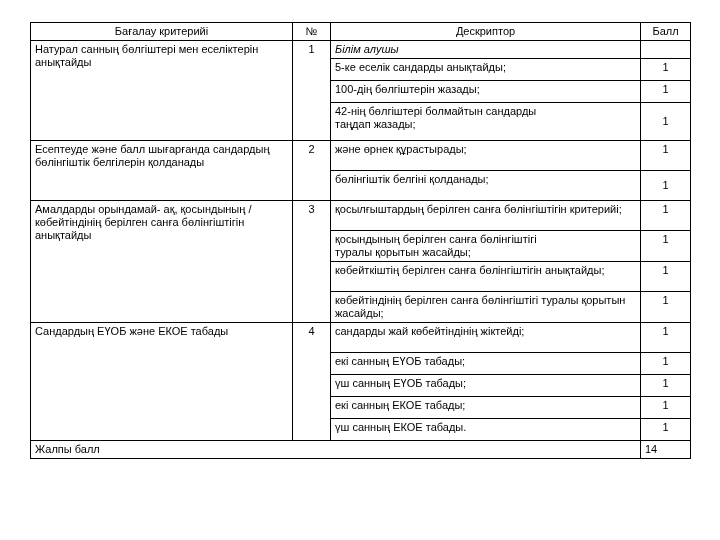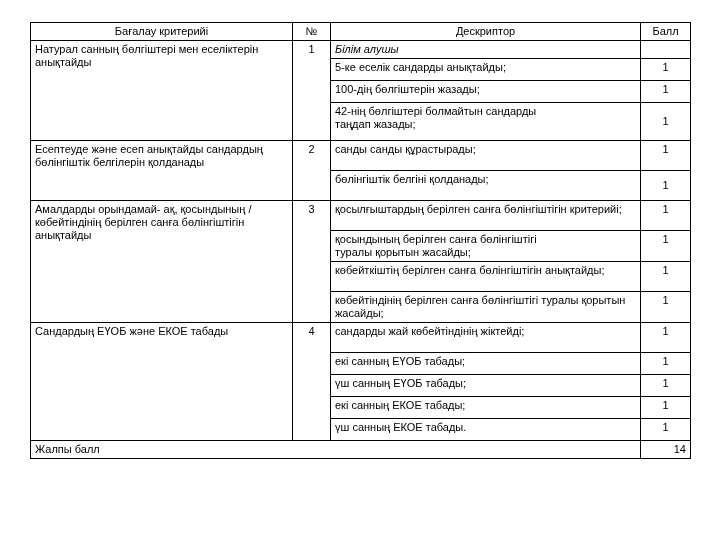--- a/index.html
+++ b/index.html
@@ -79,21 +79,21 @@
     text-align: left;
     padding: 2px 4px;
     margin-top: 22px;
   }
   .total-label {
     font-size: 11.5px;
     padding: 3px 5px;
     margin-top: 48px;
   }
   .total-value {
-    text-align: right;
+    text-align: left;
     font-weight: bold;
     font-size: 13px;
     vertical-align: bottom;
   }
   .h-sm { height: 22px; }
   .h-md { height: 30px; }
   .h-lg { height: 38px; }
 </style>
 </head>
 <body>
@@ -131,23 +131,23 @@
         <td class="desc-cell">100-дің бөлгіштерін жазады;</td>
         <td class="ball-cell">1</td>
       </tr>
       <tr class="h-lg">
         <td class="desc-cell" style="white-space: pre-line;">42-нің бөлгіштері болмайтын сандарды
 таңдап жазады;</td>
         <td class="ball-cell mid">1</td>
       </tr>
 
       <tr class="h-md">
-        <td rowspan="2" class="crit-cell">Есептеуде және есеп анықтайды сандардың бөлінгіштік белгілерін қолданады</td>
+        <td rowspan="2" class="crit-cell">Есептеуде және балл шығарғанда сандардың бөлінгіштік белгілерін қолданады</td>
         <td rowspan="2" class="num-cell">2</td>
-        <td class="desc-cell">санды санды құрастырады;</td>
+        <td class="desc-cell">және өрнек құрастырады;</td>
         <td class="ball-cell">1</td>
       </tr>
       <tr class="h-md">
         <td class="desc-cell">бөлінгіштік белгіні қолданады;</td>
         <td class="ball-cell mid">1</td>
       </tr>
 
       <tr class="h-md">
         <td rowspan="4" class="crit-cell">Амалдарды орындамай- ақ, қосындының / көбейтіндінің берілген санға бөлінгіштігін анықтайды</td>
         <td rowspan="4" class="num-cell">3</td>

